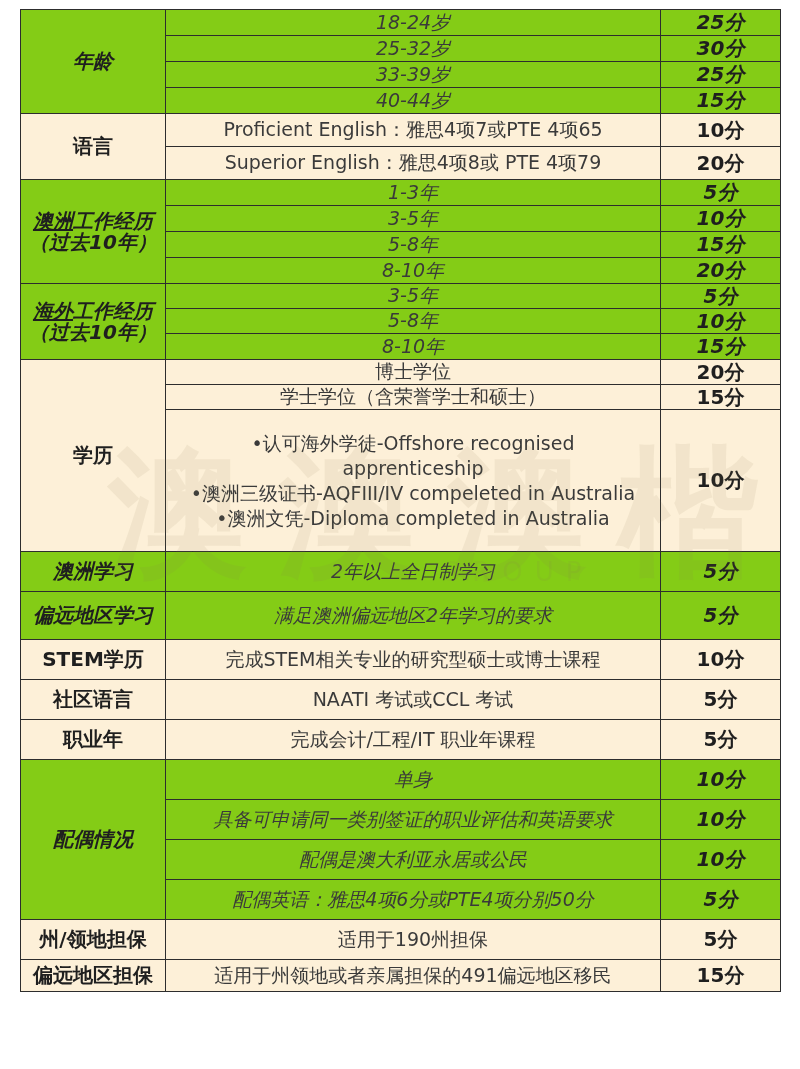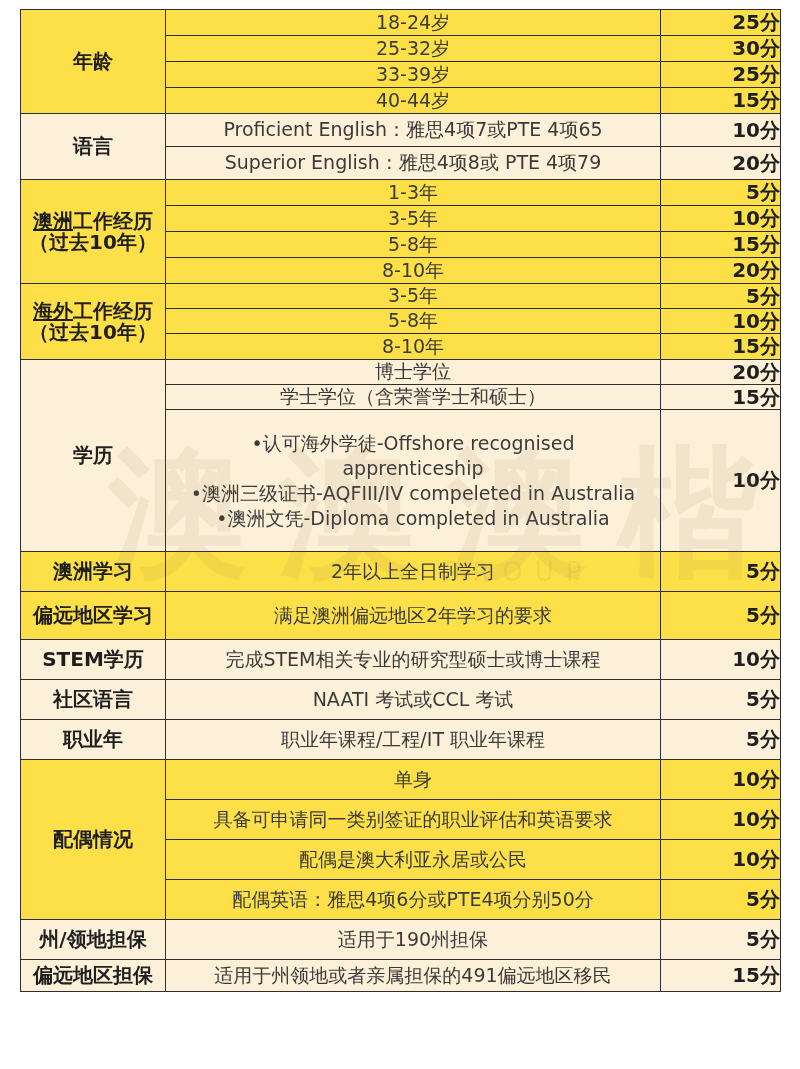--- a/index.html
+++ b/index.html
@@ -8,25 +8,25 @@
   .sheet { position: absolute; left: 20px; top: 9px; width: 760px; }
   .title {
     height: 63px; background: #fcf30d; border: 2px solid #333; border-bottom: 1px solid #333;
     box-sizing: border-box; display: flex; align-items: center; justify-content: center;
     font-size: 33px; font-weight: bold; color: #1a1a1a; letter-spacing: -0.5px;
   }
   table { border-collapse: collapse; width: 760px; table-layout: fixed; position: relative; }
   td { border: 1.5px solid #2d2d2d; padding: 0; text-align: center; vertical-align: middle;
        line-height: 1.05; }
   col.c1 { width: 145px; } col.c2 { width: 495px; } col.c3 { width: 120px; }
-  .green td { background: #fde047; }
+  .green td { background: #84cc16; font-style: italic; }
   .cream td { background: #fdf0d8; }
   .cat { font-weight: bold; font-size: 20px; color: #1f1f1f; }
   .desc { font-size: 19px; color: #3a3a3a; }
-  .pts { font-weight: bold; font-size: 20px; color: #1f1f1f; text-align: right; }
+  .pts { font-weight: bold; font-size: 20px; color: #1f1f1f; }
   .u { text-decoration: underline; }
   .multi { font-size: 19px; line-height: 25px; color: #3a3a3a; }
   .wm { position: absolute; left: 108px; top: 420px; width: 640px; height: 190px;
         pointer-events: none; opacity: 0.09; font-weight: bold; font-size: 140px;
         color: #8a7a50; letter-spacing: 30px; white-space: nowrap; }
   .wm-sub { position: absolute; left: 440px; top: 545px; font-size: 26px; letter-spacing: 12px;
             opacity: 0.10; color: #8a7a50; pointer-events: none; margin-top: 12px; }
 </style>
 </head>
 <body>
@@ -141,21 +141,21 @@
         <td class="desc">完成STEM相关专业的研究型硕士或博士课程</td>
         <td class="pts">10分</td>
       </tr>
       <tr class="cream" style="height:40px">
         <td class="cat">社区语言</td>
         <td class="desc">NAATI 考试或CCL 考试</td>
         <td class="pts">5分</td>
       </tr>
       <tr class="cream" style="height:40px">
         <td class="cat">职业年</td>
-        <td class="desc">职业年课程/工程/IT 职业年课程</td>
+        <td class="desc">完成会计/工程/IT 职业年课程</td>
         <td class="pts">5分</td>
       </tr>
 
       <tr class="green" style="height:40px">
         <td rowspan="4" class="cat">配偶情况</td>
         <td class="desc">单身</td>
         <td class="pts">10分</td>
       </tr>
       <tr class="green" style="height:40px">
         <td class="desc">具备可申请同一类别签证的职业评估和英语要求</td>

